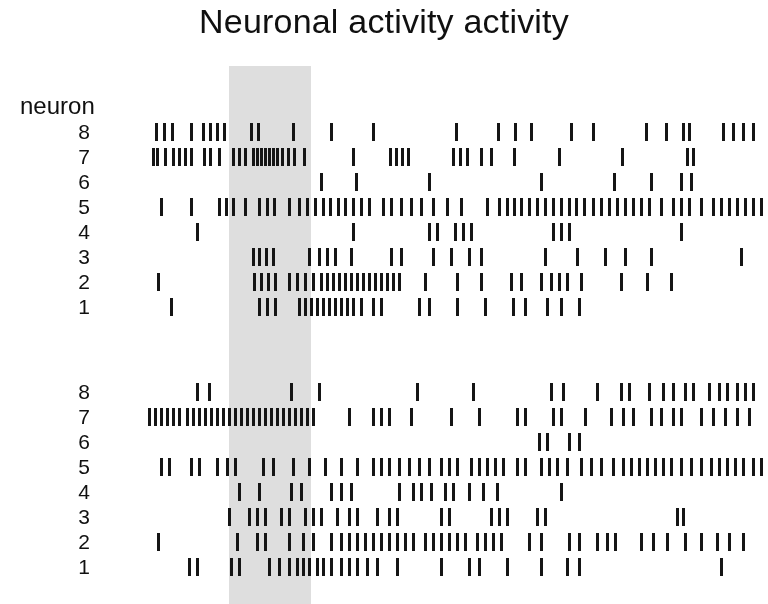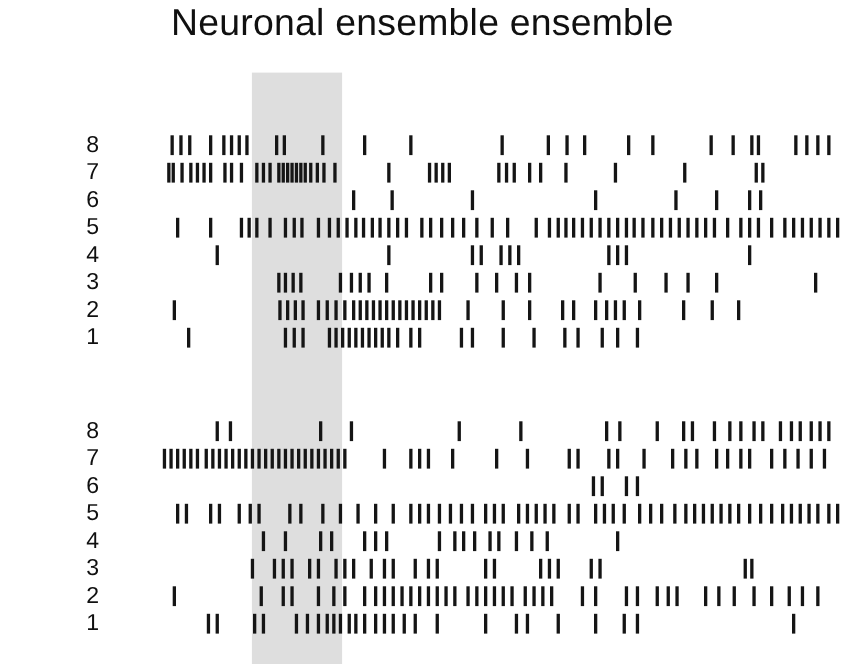--- a/index.html
+++ b/index.html
@@ -79,24 +79,25 @@
     top: 0;
     height: 18px;
     background: #151515;
   }
 </style>
 </head>
 <body>
 
 <div id="figure">
 
-  <div id="chart-title">Neuronal ensemble ensemble</div>
+  <div id="chart-title">Neuronal activity activity</div>
 
   <div id="highlight-band" style="left: 229px; top: 66px; width: 82px; height: 538px; background: rgb(222, 222, 222);"></div>
 
+  <div id="axis-label-neuron" style="left: 20px; top: 92px;">neuron</div>
 
   <div id="raster-area">
       <div class="raster-block" style="top: 122px; height: 200px;">
         <div class="raster-row" style="top: 0px;">
           <div class="row-label">8</div>
           <div class="spike-lane">
             <div class="spike" style="left: 155px; width: 3px; background: rgb(21, 21, 21);"></div>
             <div class="spike" style="left: 163px; width: 3px; background: rgb(21, 21, 21);"></div>
             <div class="spike" style="left: 171px; width: 3px; background: rgb(21, 21, 21);"></div>
             <div class="spike" style="left: 190px; width: 3px; background: rgb(21, 21, 21);"></div>

